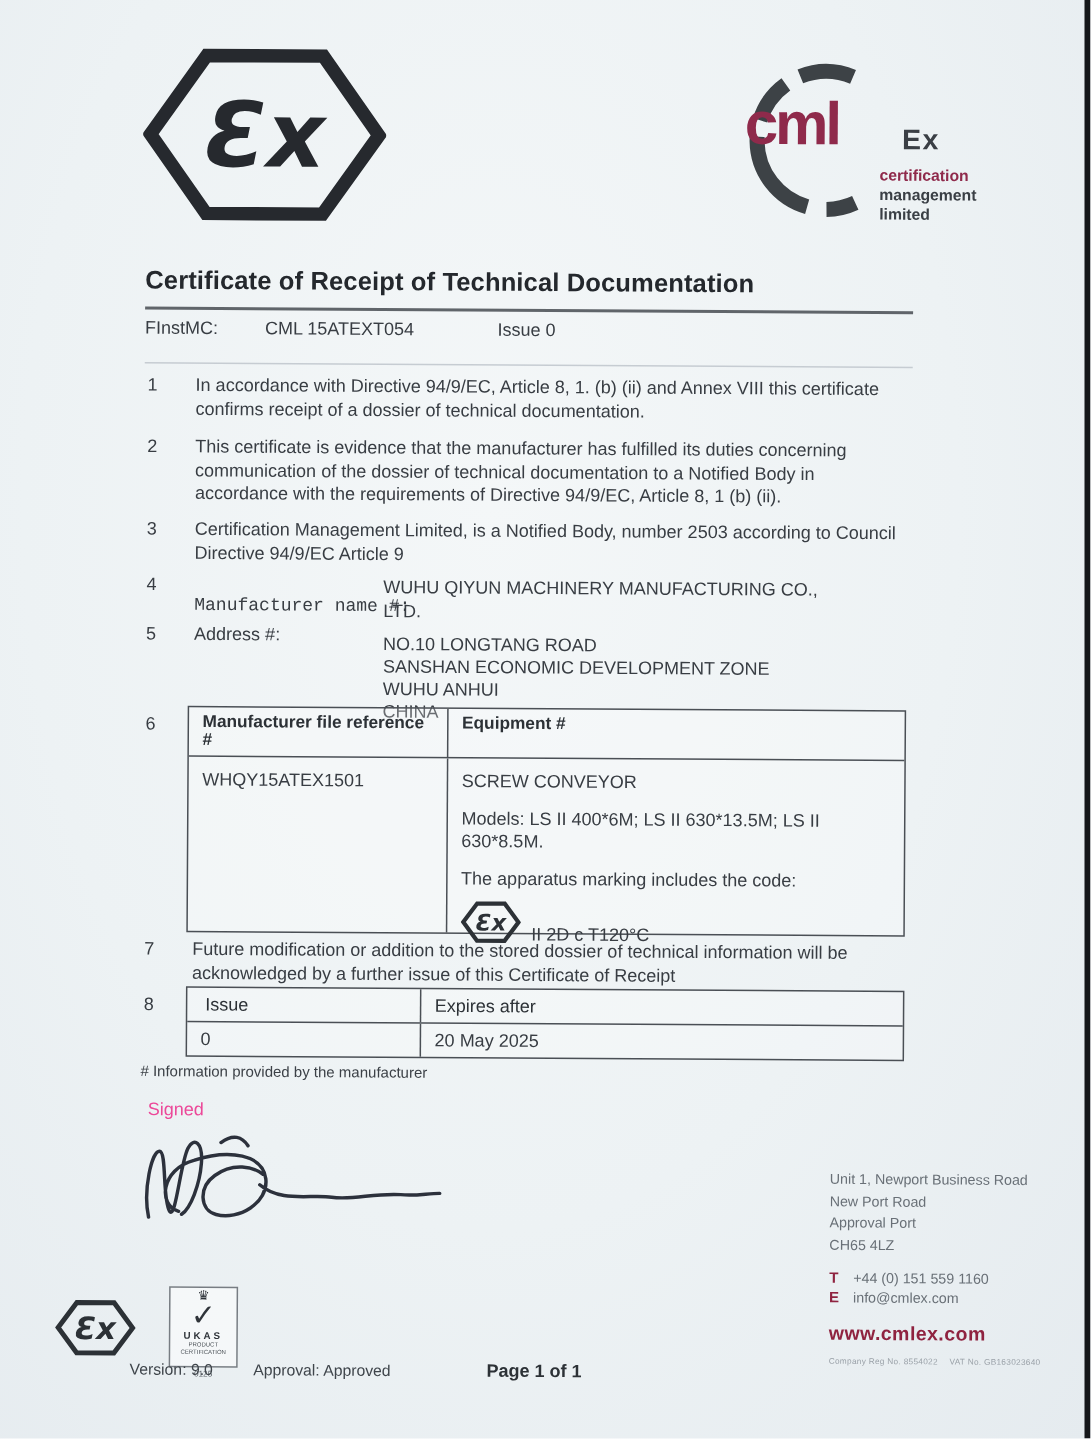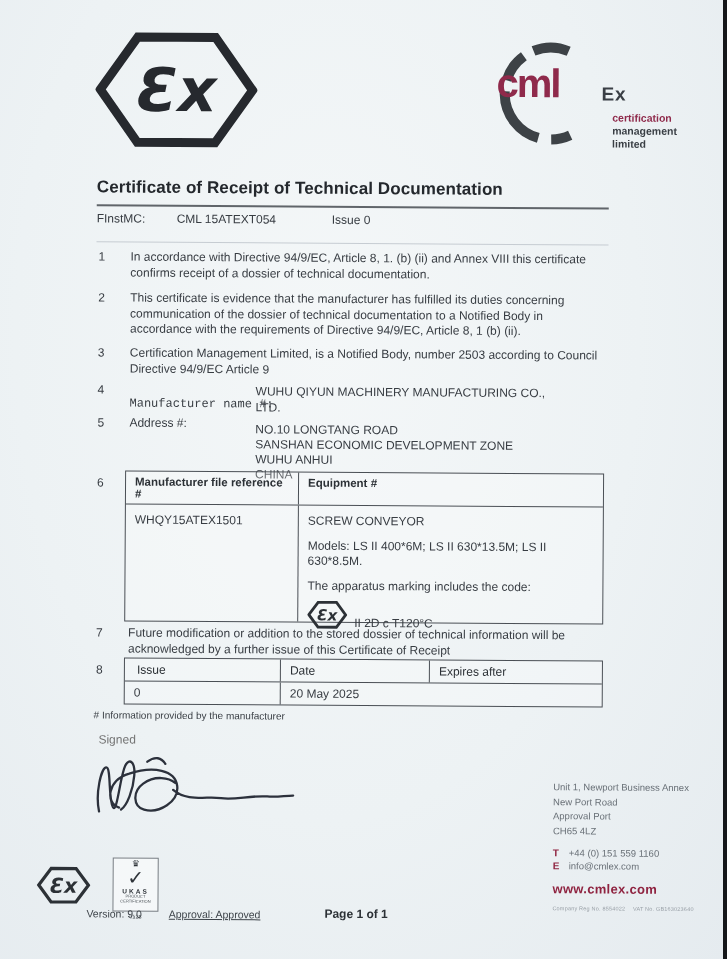--- a/index.html
+++ b/index.html
@@ -35,21 +35,21 @@
   .eq-c2{width:305px;}
   .iss-row{display:flex;}
   .iss-c1{width:155px;}
   .iss-c2{width:149px;}
   .iss-c3{width:173px;height:22px;}
   .eq-p{margin:0 0 0 0;font-size:12px;line-height:15.5px;color:#383d43;}
   .gap9{margin-top:9px;}
   .marking-row{display:flex;align-items:flex-end;gap:7px;margin-top:6px;}
   
   .footnote{font-size:10px;color:#3c4147;}
-  .sig-label{font-size:12px;color:#737373;}
+  .sig-label{font-size:12px;color:#ec4899;}
   .sig-name{font-size:12.5px;line-height:16px;color:#33383e;}
   .version-line{font-size:10.5px;color:#3f454b;}
   .page-num{font-size:12px;font-weight:bold;color:#2c3136;}
   
   .addr{font-size:9.5px;line-height:14.5px;color:#697077;}
   .contact-row{display:flex;gap:7px;font-size:9.5px;color:#697077;margin-top:2px;}
   .contact-label{color:#8f2340;font-weight:bold;font-size:10px;width:9px;}
   .website{font-size:13px;font-weight:bold;color:#8f2340;letter-spacing:.3px;}
   .tiny-reg{font-size:5.5px;color:#9aa1a8;letter-spacing:.2px;white-space:nowrap;}
   
@@ -79,21 +79,21 @@
       <text x="50" y="50" text-anchor="middle" font-size="37" font-style="italic" font-weight="bold" fill="#26292e">Ɛx</text>
     </svg>
   </div>
 
   <div class="abs" style="left:483px;top:32px;width:220px;height:125px;">
     <svg class="abs" style="left:0;top:2px;" width="100" height="118" viewBox="0 0 100 118">
       <path d="M86,16 A46,46 0 1 0 88,100" fill="none" stroke="#3d4246" stroke-width="10" stroke-dasharray="36 11 30 11 62 13 26 400"></path>
     </svg>
     <div class="abs cml-word" style="left:14px;top:30px;">cml</div>
     <div class="abs cml-ex" style="left:99px;top:50px;margin-left:20px;">Ex</div>
-    <div class="abs" style="left:104px;top:78px;margin-left:26px;">
+    <div class="abs" style="left:104px;top:78px;">
       <div class="cml-l1">certification</div>
       <div class="cml-l2">management</div>
       <div class="cml-l2">limited</div>
     </div>
   </div>
 
   <div class="abs title" style="left:98px;top:179px;">Certificate of Receipt of Technical Documentation</div>
   <div class="abs rule-dark" style="left:98px;top:206px;width:512px;"></div>
   <div class="abs meta" style="left:98px;top:213px;">FInstMC:</div>
   <div class="abs meta" style="left:178px;top:213px;">CML 15ATEXT054</div>
@@ -145,21 +145,20 @@
     </div>
   </div>
 
   <div class="abs cnum" style="left:100px;top:627px;">7</div>
   <div class="abs ctext" style="left:132px;top:627px;width:478px;">Future modification or addition to the stored dossier of technical information will be acknowledged by a further issue of this Certificate of Receipt</div>
 
   <div class="abs cnum" style="left:100px;top:664px;">8</div>
   <div class="abs tbl" style="left:128px;top:659px;width:477px;">
     <div class="iss-row hrow">
       <div class="cell iss-c1 hcell" style="font-weight:normal;font-size:12px;padding-left:12px;">Issue</div>
-      <div class="cell iss-c2 hcell" style="font-weight:normal;font-size:12px;">Date</div>
       <div class="cell iss-c3 hcell" style="font-weight:normal;font-size:12px;">Expires after</div>
     </div>
     <div class="iss-row">
       <div class="cell iss-c1 dcell">0</div>
       <div class="cell iss-c3 dcell">20 May 2025</div>
     </div>
   </div>
 
   <div class="abs footnote" style="left:98px;top:711px;"># Information provided by the manufacturer</div>
 
@@ -184,26 +183,26 @@
       <div class="ukas-crown">♛</div>
       <div class="ukas-check">✓</div>
       <div class="ukas-word">UKAS</div>
       <div class="ukas-sub">PRODUCT CERTIFICATION</div>
     </div>
     <div class="ukas-num">0125</div>
   </div>
 
   <div class="abs version-line" style="left:92px;top:909px;">
     <span>Version: 9.0</span>
-    <span style="margin-left:24px;text-decoration:underline;">Approval: Approved</span>
+    <span style="margin-left:24px;">Approval: Approved</span>
   </div>
   <div class="abs page-num" style="left:330px;top:907px;">Page 1 of 1</div>
 
   <div class="abs" style="left:558px;top:779px;width:165px;">
-    <div class="addr">Unit 1, Newport Business Annex</div>
+    <div class="addr">Unit 1, Newport Business Road</div>
     <div class="addr">New Port Road</div>
     <div class="addr">Approval Port</div>
     <div class="addr">CH65 4LZ</div>
     <div class="contact-row" style="margin-top:9px;">
       <span class="contact-label">T</span>
       <span>+44 (0) 151 559 1160</span>
     </div>
     <div class="contact-row">
       <span class="contact-label">E</span>
       <span>info@cmlex.com</span>

